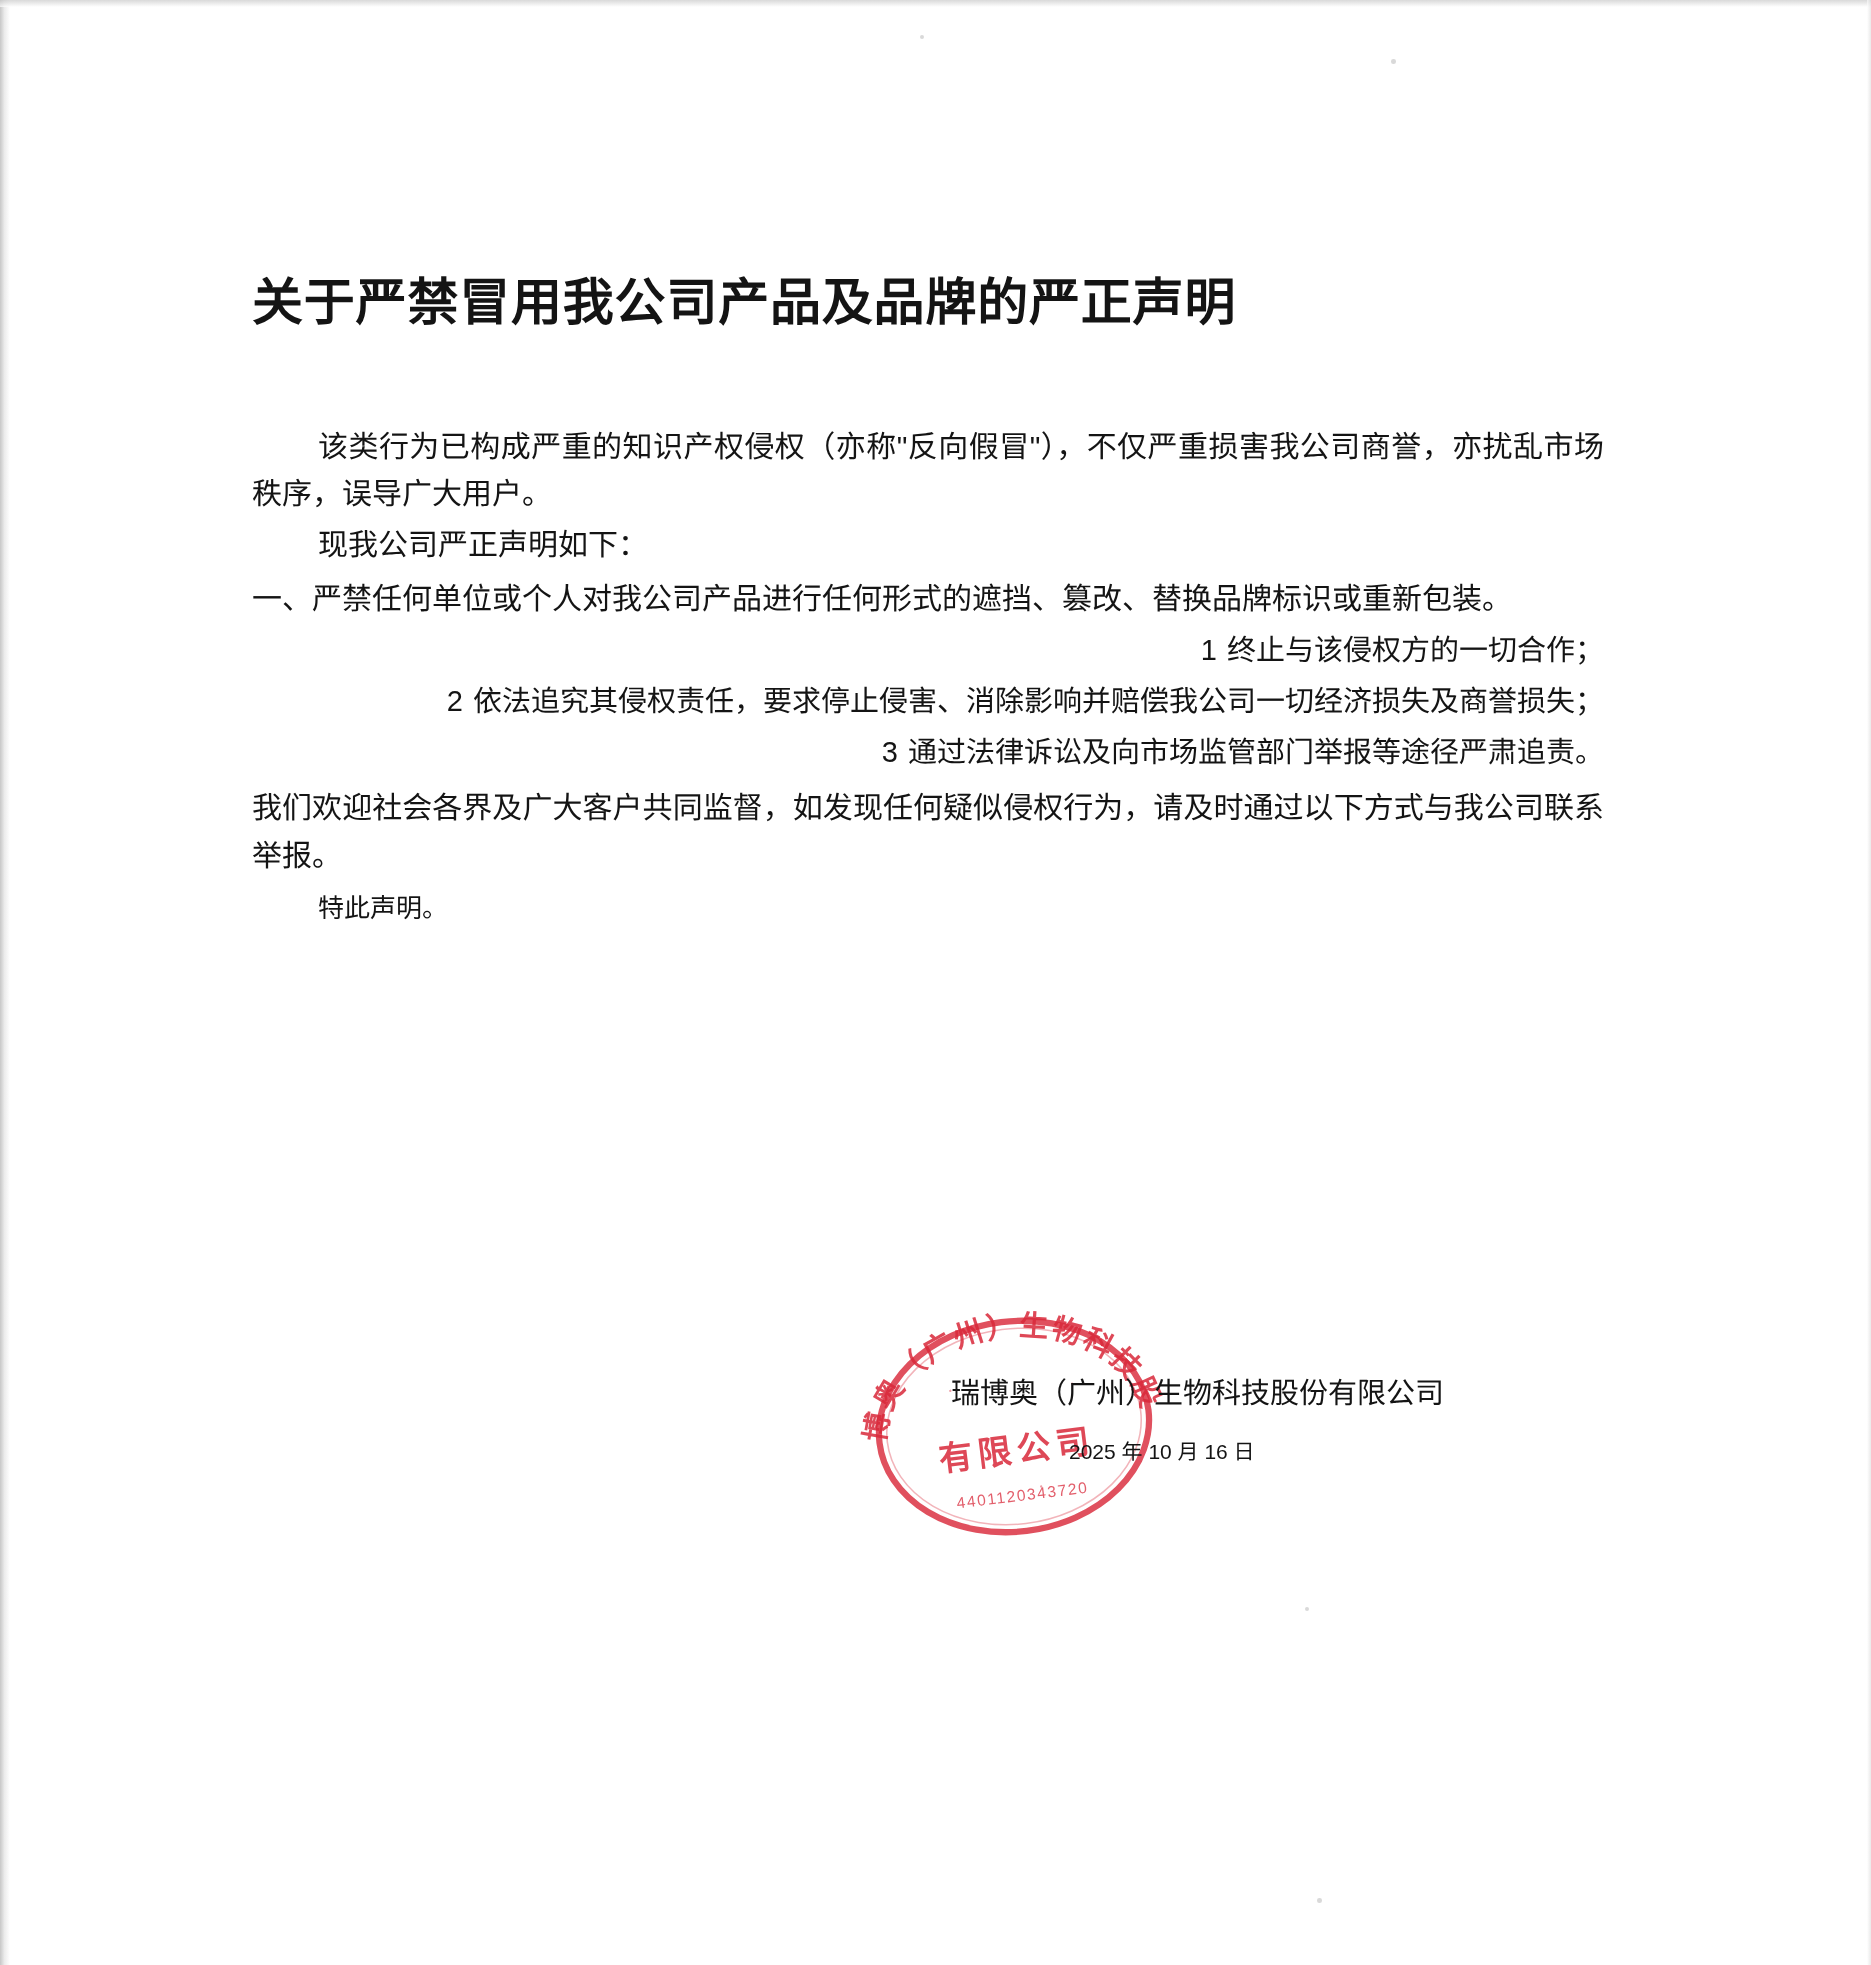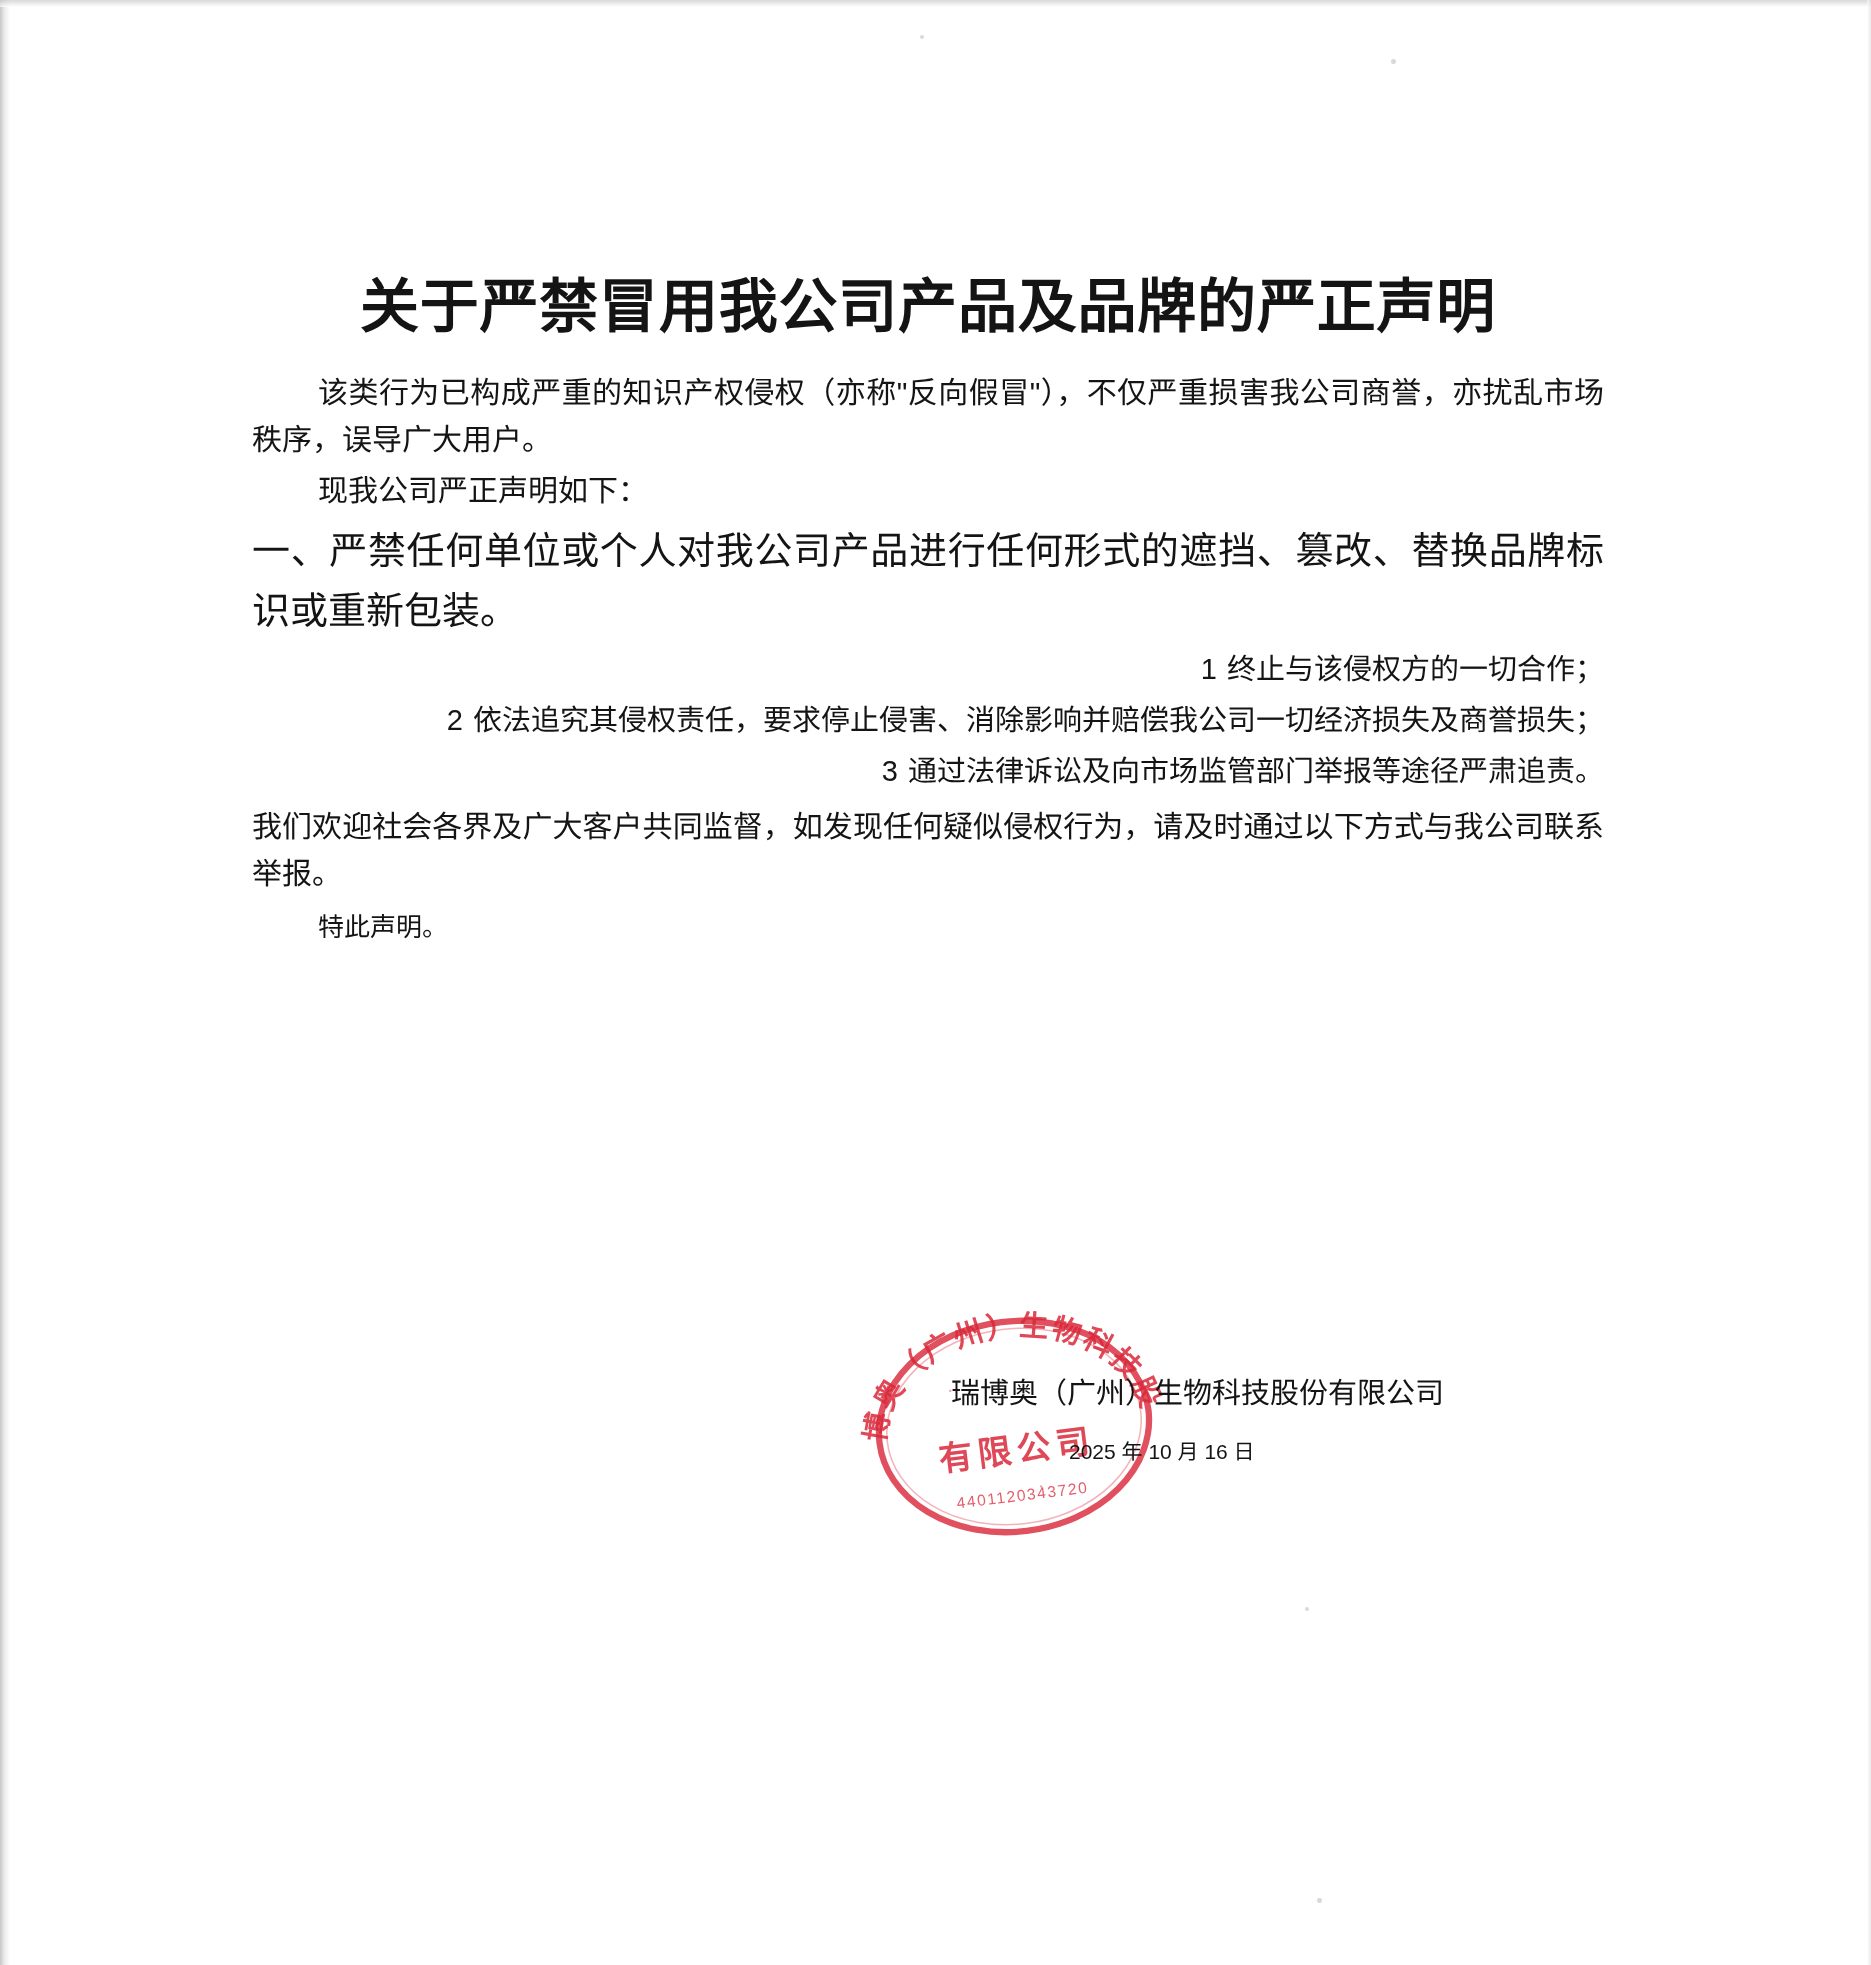--- a/index.html
+++ b/index.html
@@ -46,40 +46,40 @@
   }
 
   .content {
     position: absolute;
     left: 252px;
     top: 271px;
     width: 1352px;
   }
 
   .doc-title {
-    font-size: 59px;
+    font-size: 51px;
     font-weight: bold;
-    text-align: center;
+    text-align: left;
     letter-spacing: 0.8px;
     line-height: 1.25;
-    margin: 0 0 24px 0;
+    margin: 0 0 88px 0;
     white-space: nowrap;
   }
 
   .para {
     font-size: 30px;
     line-height: 1.58;
     text-align: justify;
     text-justify: inter-ideograph;
     margin: 0 0 3.1px 0;
   }
   .indent2 { text-indent: 66px; }
 
   .numbered {
-    font-size: 38px;
+    font-size: 30px;
     line-height: 1.58;
     text-align: justify;
     text-justify: inter-ideograph;
     margin: 7px 0 0 0;
   }
 
   .sub-item {
     font-size: 29px;
     line-height: 1.6;
     margin: 4.7px 0 0 0;

